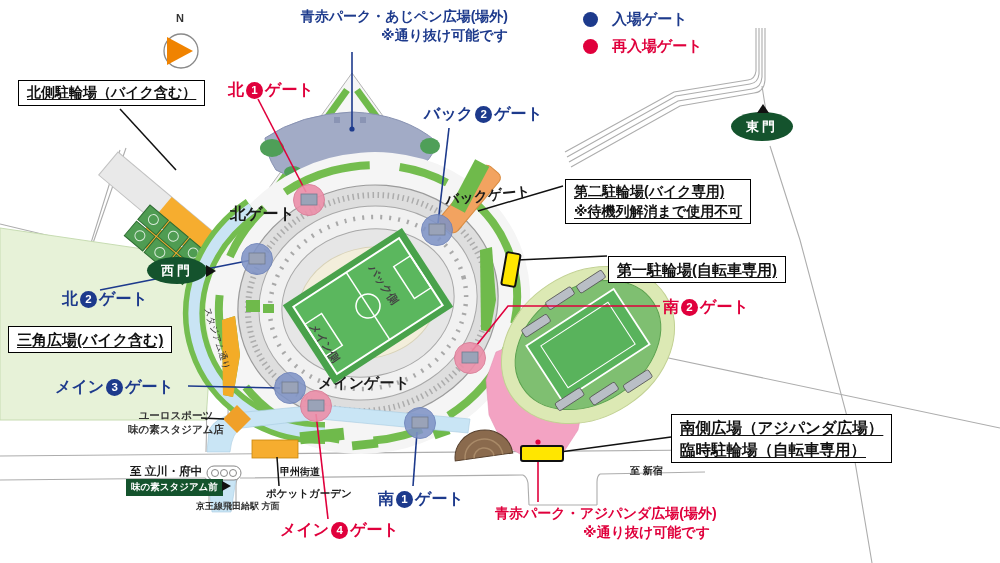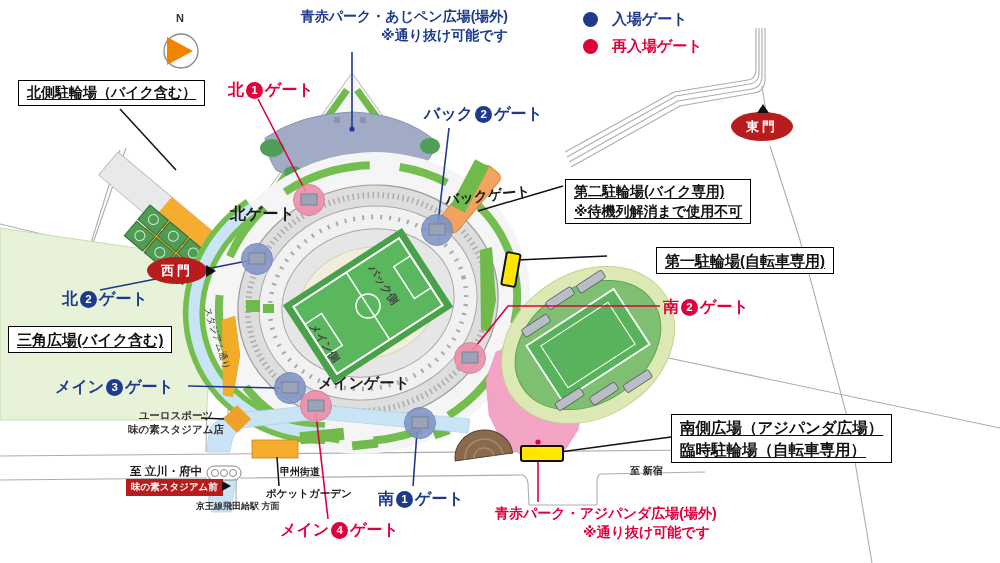--- a/index.html
+++ b/index.html
@@ -12,21 +12,21 @@
   .glabel .badge{display:inline-flex;width:17px;height:17px;border-radius:50%;color:#fff;
           font-size:11.5px;line-height:17px;justify-content:center;align-items:center;flex:0 0 auto;}
   .blue{color:#1d3a8c;} .blue .badge{background:#1d3a8c;}
   .red{color:#e0003c;}  .red .badge{background:#e0003c;}
   .mapbox{position:absolute;background:#fff;border:1.6px solid #000;font-weight:bold;color:#111;
           padding:2px 8px;line-height:1.4;white-space:nowrap;z-index:3;}
   .mapbox .u{text-decoration:underline;text-underline-offset:2px;display:block;}
   .blabel{position:absolute;font-weight:bold;color:#1a1a1a;white-space:nowrap;z-index:2;}
   .note{position:absolute;text-align:right;font-weight:bold;font-size:14px;line-height:1.35;
         white-space:nowrap;z-index:3;}
-  .tag{position:absolute;background:#b91c1c;color:#fff;font-weight:bold;display:flex;
+  .tag{position:absolute;background:#14532d;color:#fff;font-weight:bold;display:flex;
        align-items:center;justify-content:center;z-index:3;}
   .tag.oval{border-radius:50%;}
   .tag .ptr{position:absolute;width:0;height:0;}
   #legend{position:absolute;left:583px;top:10px;z-index:3;}
   .legrow{display:flex;align-items:center;gap:14px;margin-bottom:8px;font-size:15px;font-weight:bold;}
   .legdot{width:15px;height:15px;border-radius:50%;flex:0 0 auto;}
 </style>
 </head>
 <body>
 
@@ -246,21 +246,21 @@
   <div>※通り抜け可能です</div>
 </div>
 
 <div class="mapbox" style="left:18px;top:80px;font-size:14px;">
   <span class="u">北側駐輪場（バイク含む）</span>
 </div>
 <div class="mapbox" style="left:565px;top:179px;font-size:14px;">
   <span class="u">第二駐輪場(バイク専用)</span>
   <span class="u">※待機列解消まで使用不可</span>
 </div>
-<div class="mapbox" style="left:608px;top:247px;font-size:15px;margin-left:48px;">
+<div class="mapbox" style="left:608px;top:256px;font-size:15px;">
   <span class="u">第一駐輪場(自転車専用)</span>
 </div>
 <div class="mapbox" style="left:8px;top:326px;font-size:15px;">
   <span class="u">三角広場(バイク含む)</span>
 </div>
 <div class="mapbox" style="left:671px;top:414px;font-size:15.5px;">
   <span class="u">南側広場（アジパンダ広場）</span>
   <span class="u">臨時駐輪場（自転車専用）</span>
 </div>
 

